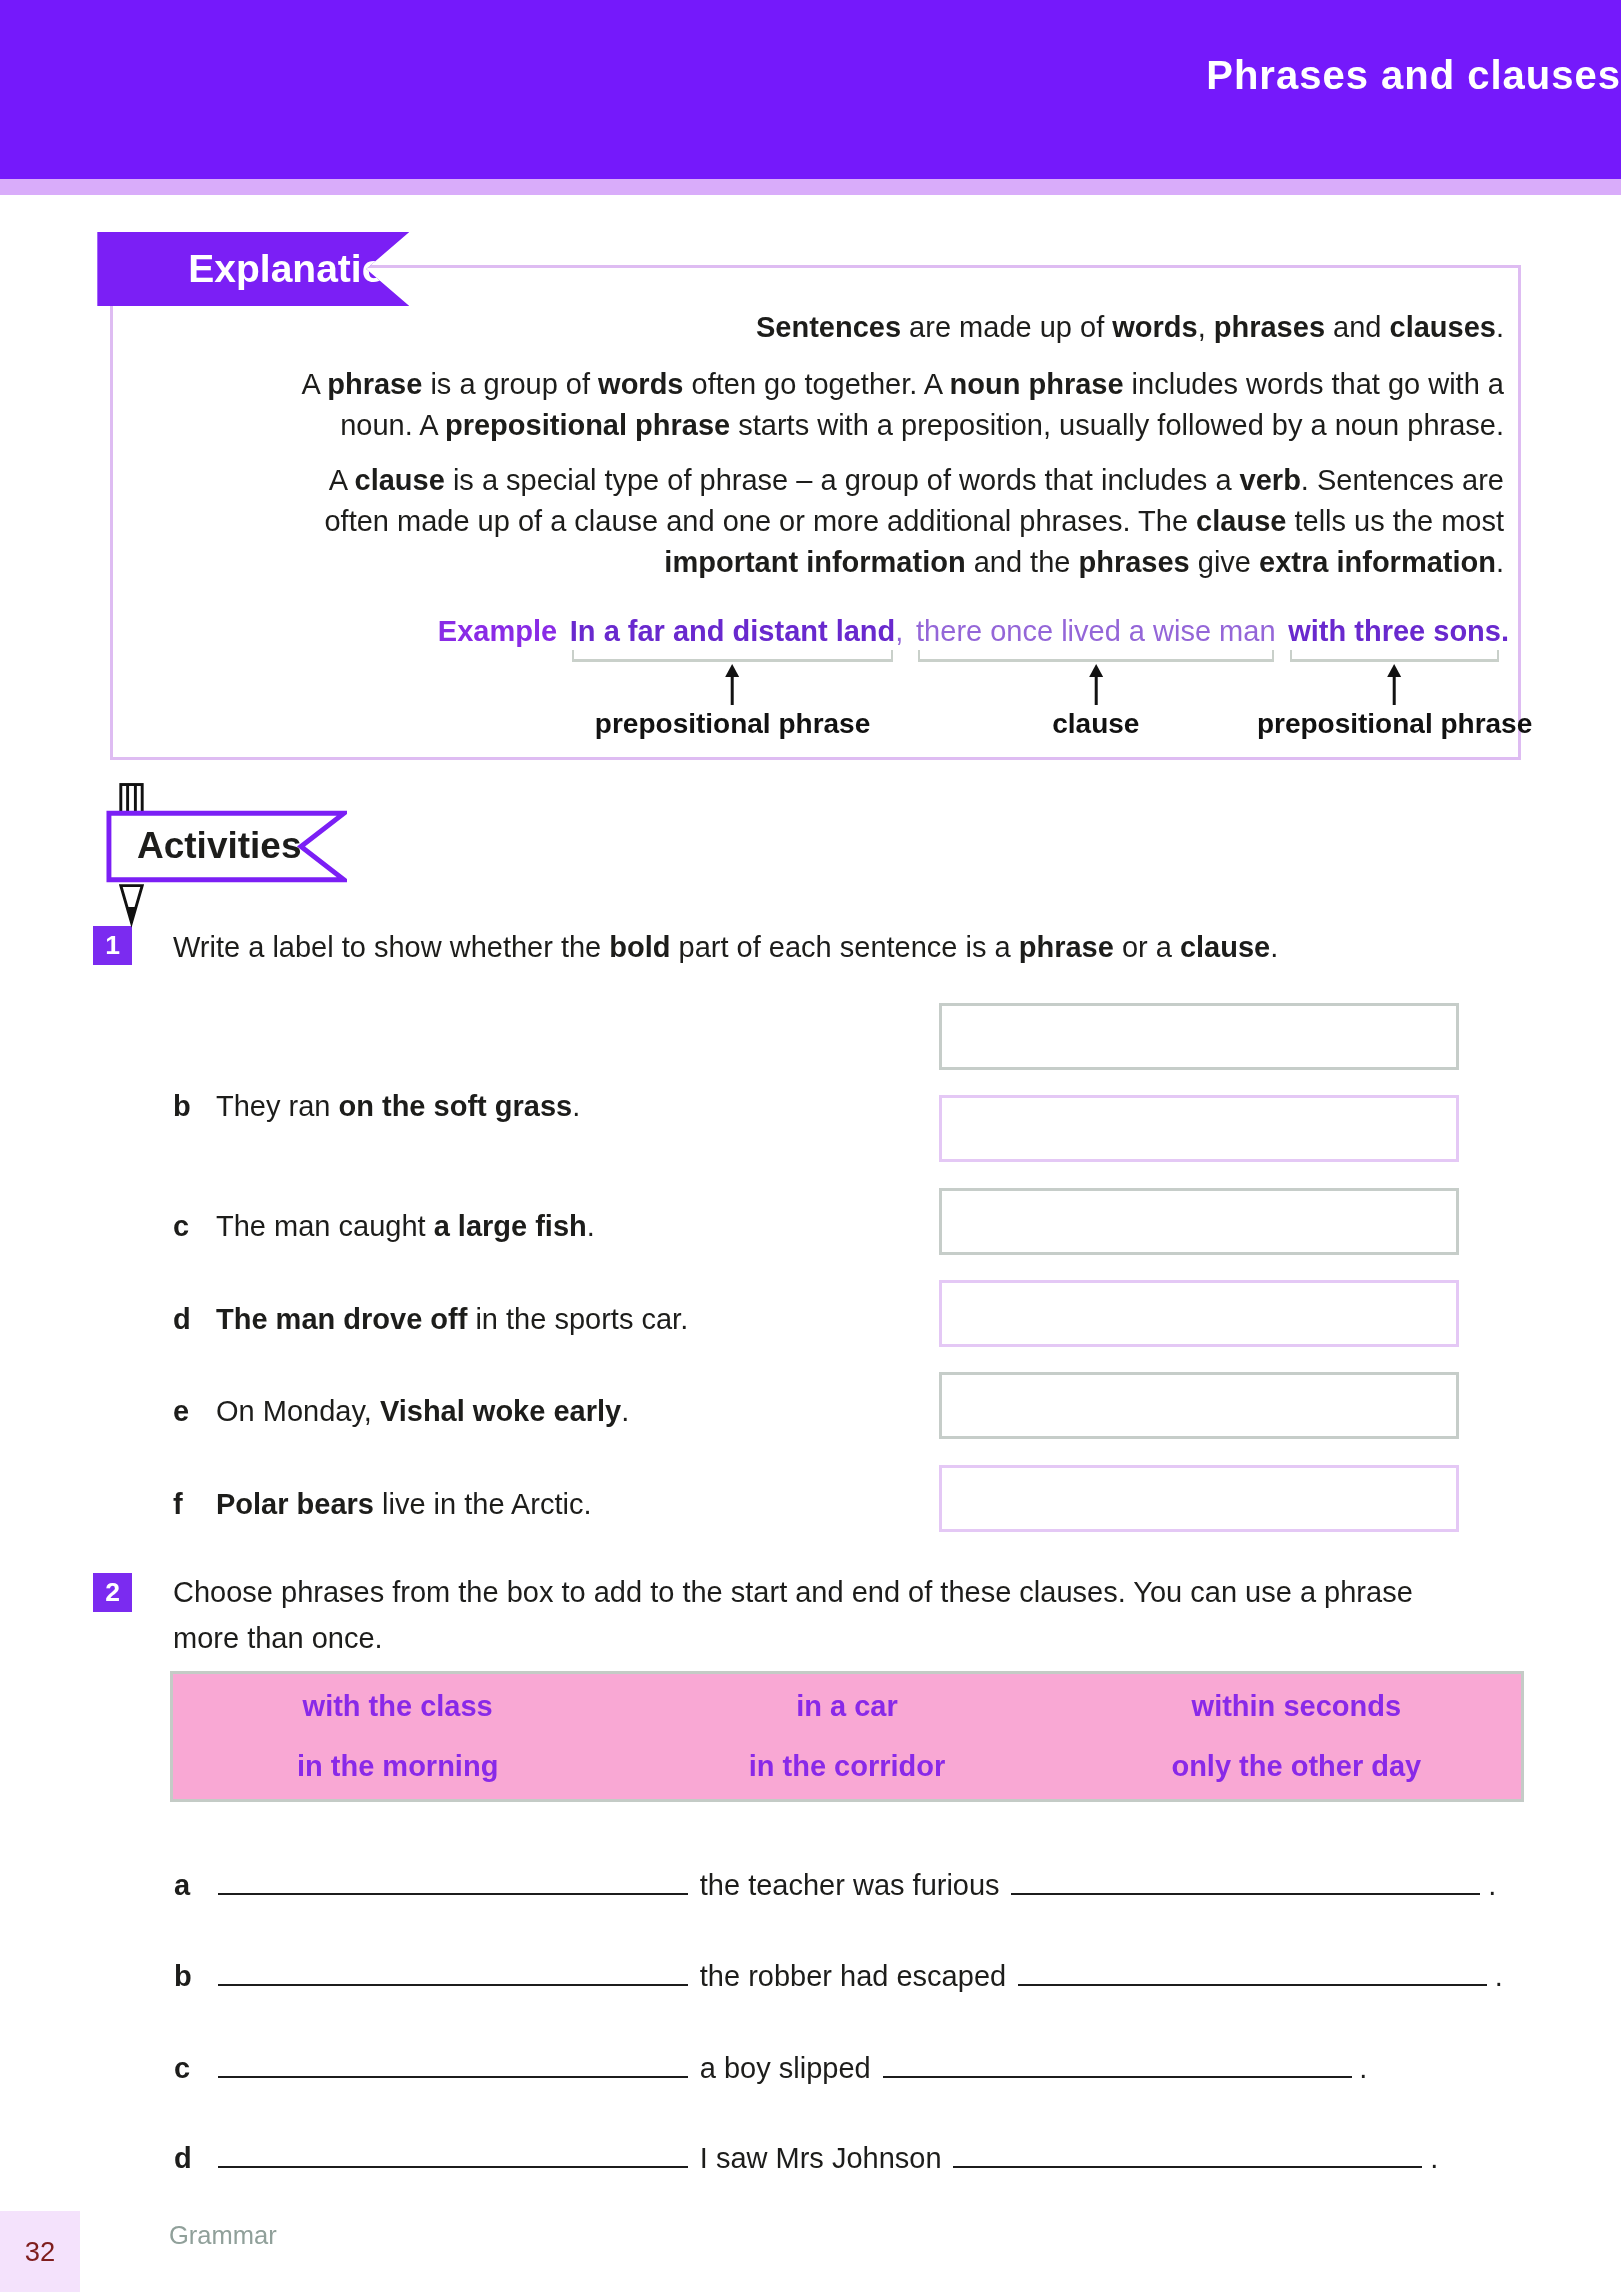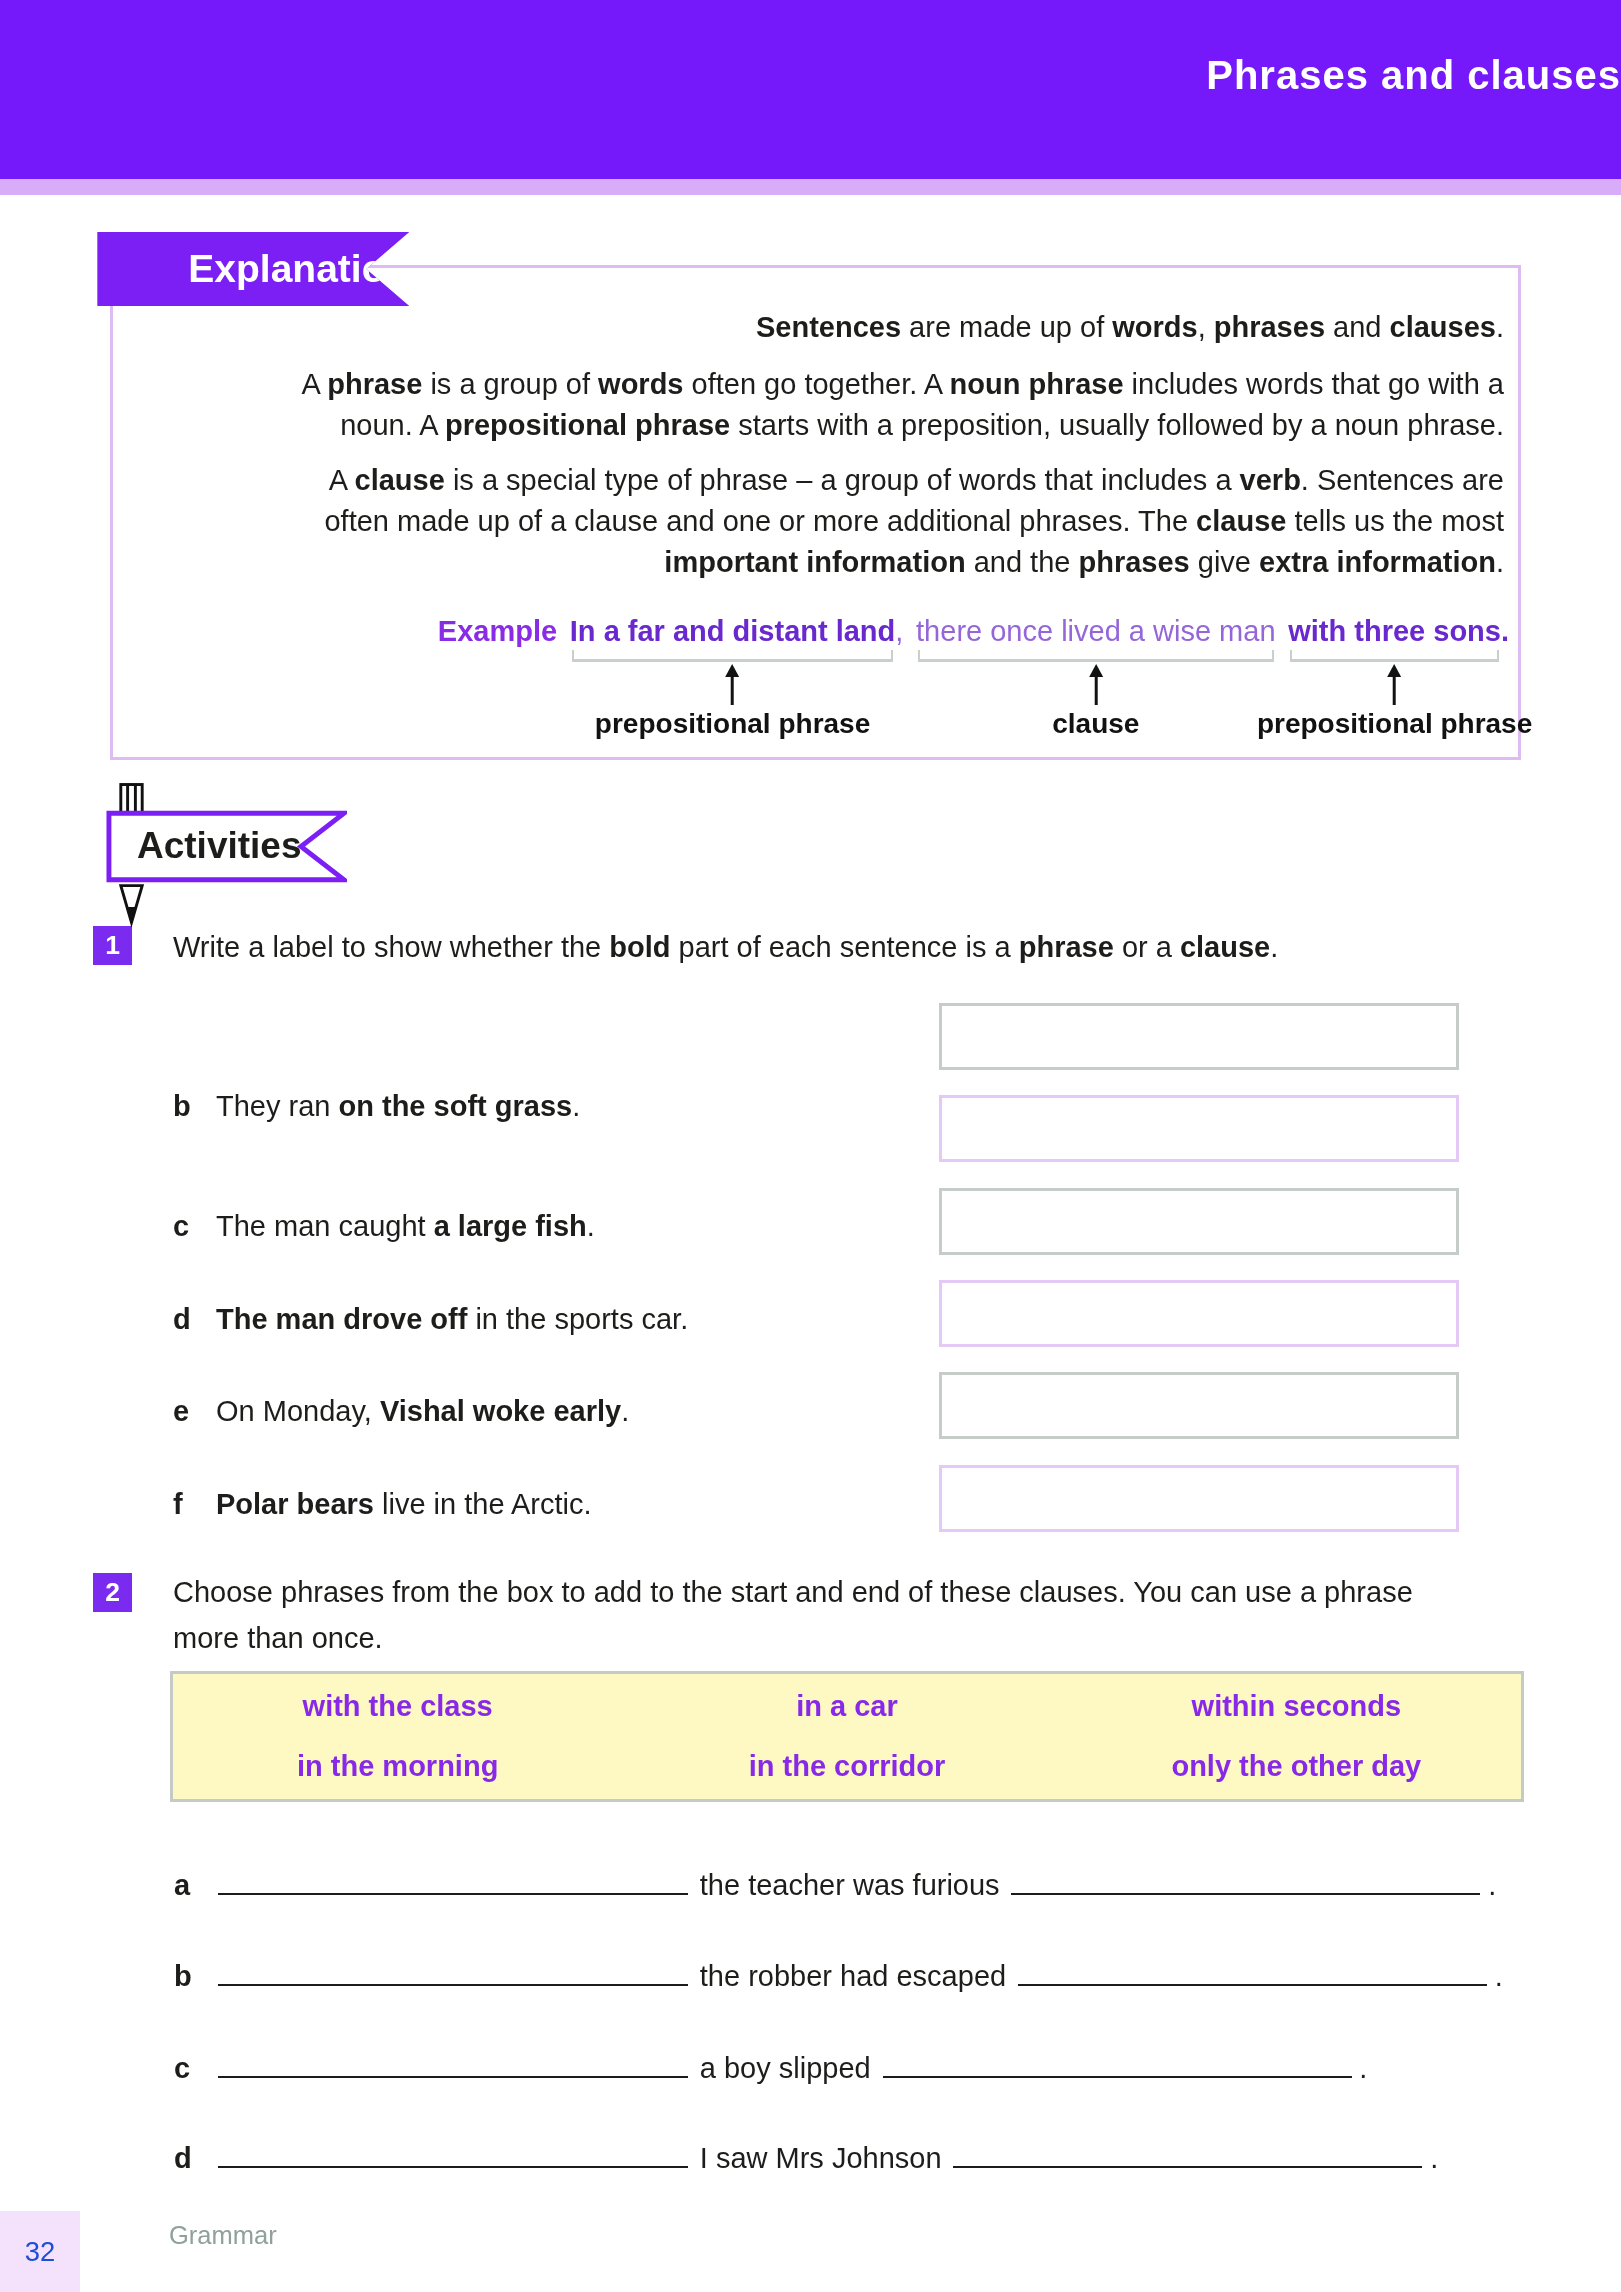--- a/index.html
+++ b/index.html
@@ -51,35 +51,35 @@
 
   
   .act1-row{position:absolute;left:173px;font-size:29px;white-space:nowrap;}
   .item-label{display:inline-block;width:43px;font-weight:bold;}
   .ans-box{position:absolute;left:939px;width:514px;height:61px;background:#fff;border:3.9px solid;}
   .ans-gray{border-color:#C6CDC9;}
   .ans-purple{border-color:#E4C8F5;}
 
   
   .phrase-box{position:absolute;left:170px;top:1671px;width:1348px;height:113px;
-              border:3.9px solid #C4CBC6;background:#fef9c3;display:grid;
+              border:3.9px solid #C4CBC6;background:#f9a8d4;display:grid;
               grid-template-columns:1fr 1fr 1fr;align-items:center;justify-items:center;
               padding:5.9px 0;row-gap:8px;}
   .phrase{color:#8929E8;font-weight:bold;font-size:29px;}
   .act2-row{position:absolute;left:174px;font-size:29px;white-space:nowrap;}
   .a2-label{display:inline-block;width:44px;font-weight:bold;}
   .blank{display:inline-block;height:31px;border-bottom:2.9px solid #1c1c1c;}
   .blank1{width:470px;}
   .blank2{width:469px;margin-left:11.8px;}
   .clause{margin-left:11.8px;}
   .period{margin-left:7.8px;}
 
   
   .page-num-box{position:absolute;left:0;top:2211px;width:80px;height:81px;background:#F4E2FC;
-                display:flex;align-items:center;justify-content:center;font-size:27.4px;color:#1d4ed8;}
+                display:flex;align-items:center;justify-content:center;font-size:27.4px;color:#7f1d1d;}
   .footer-label{position:absolute;left:169px;top:2221px;font-size:25.5px;color:#90A09A;}
 </style>
 </head>
 <body>
 
 <div class="page">
 
   <div class="hdr">
     <h1>Phrases and clauses</h1>
   </div>

